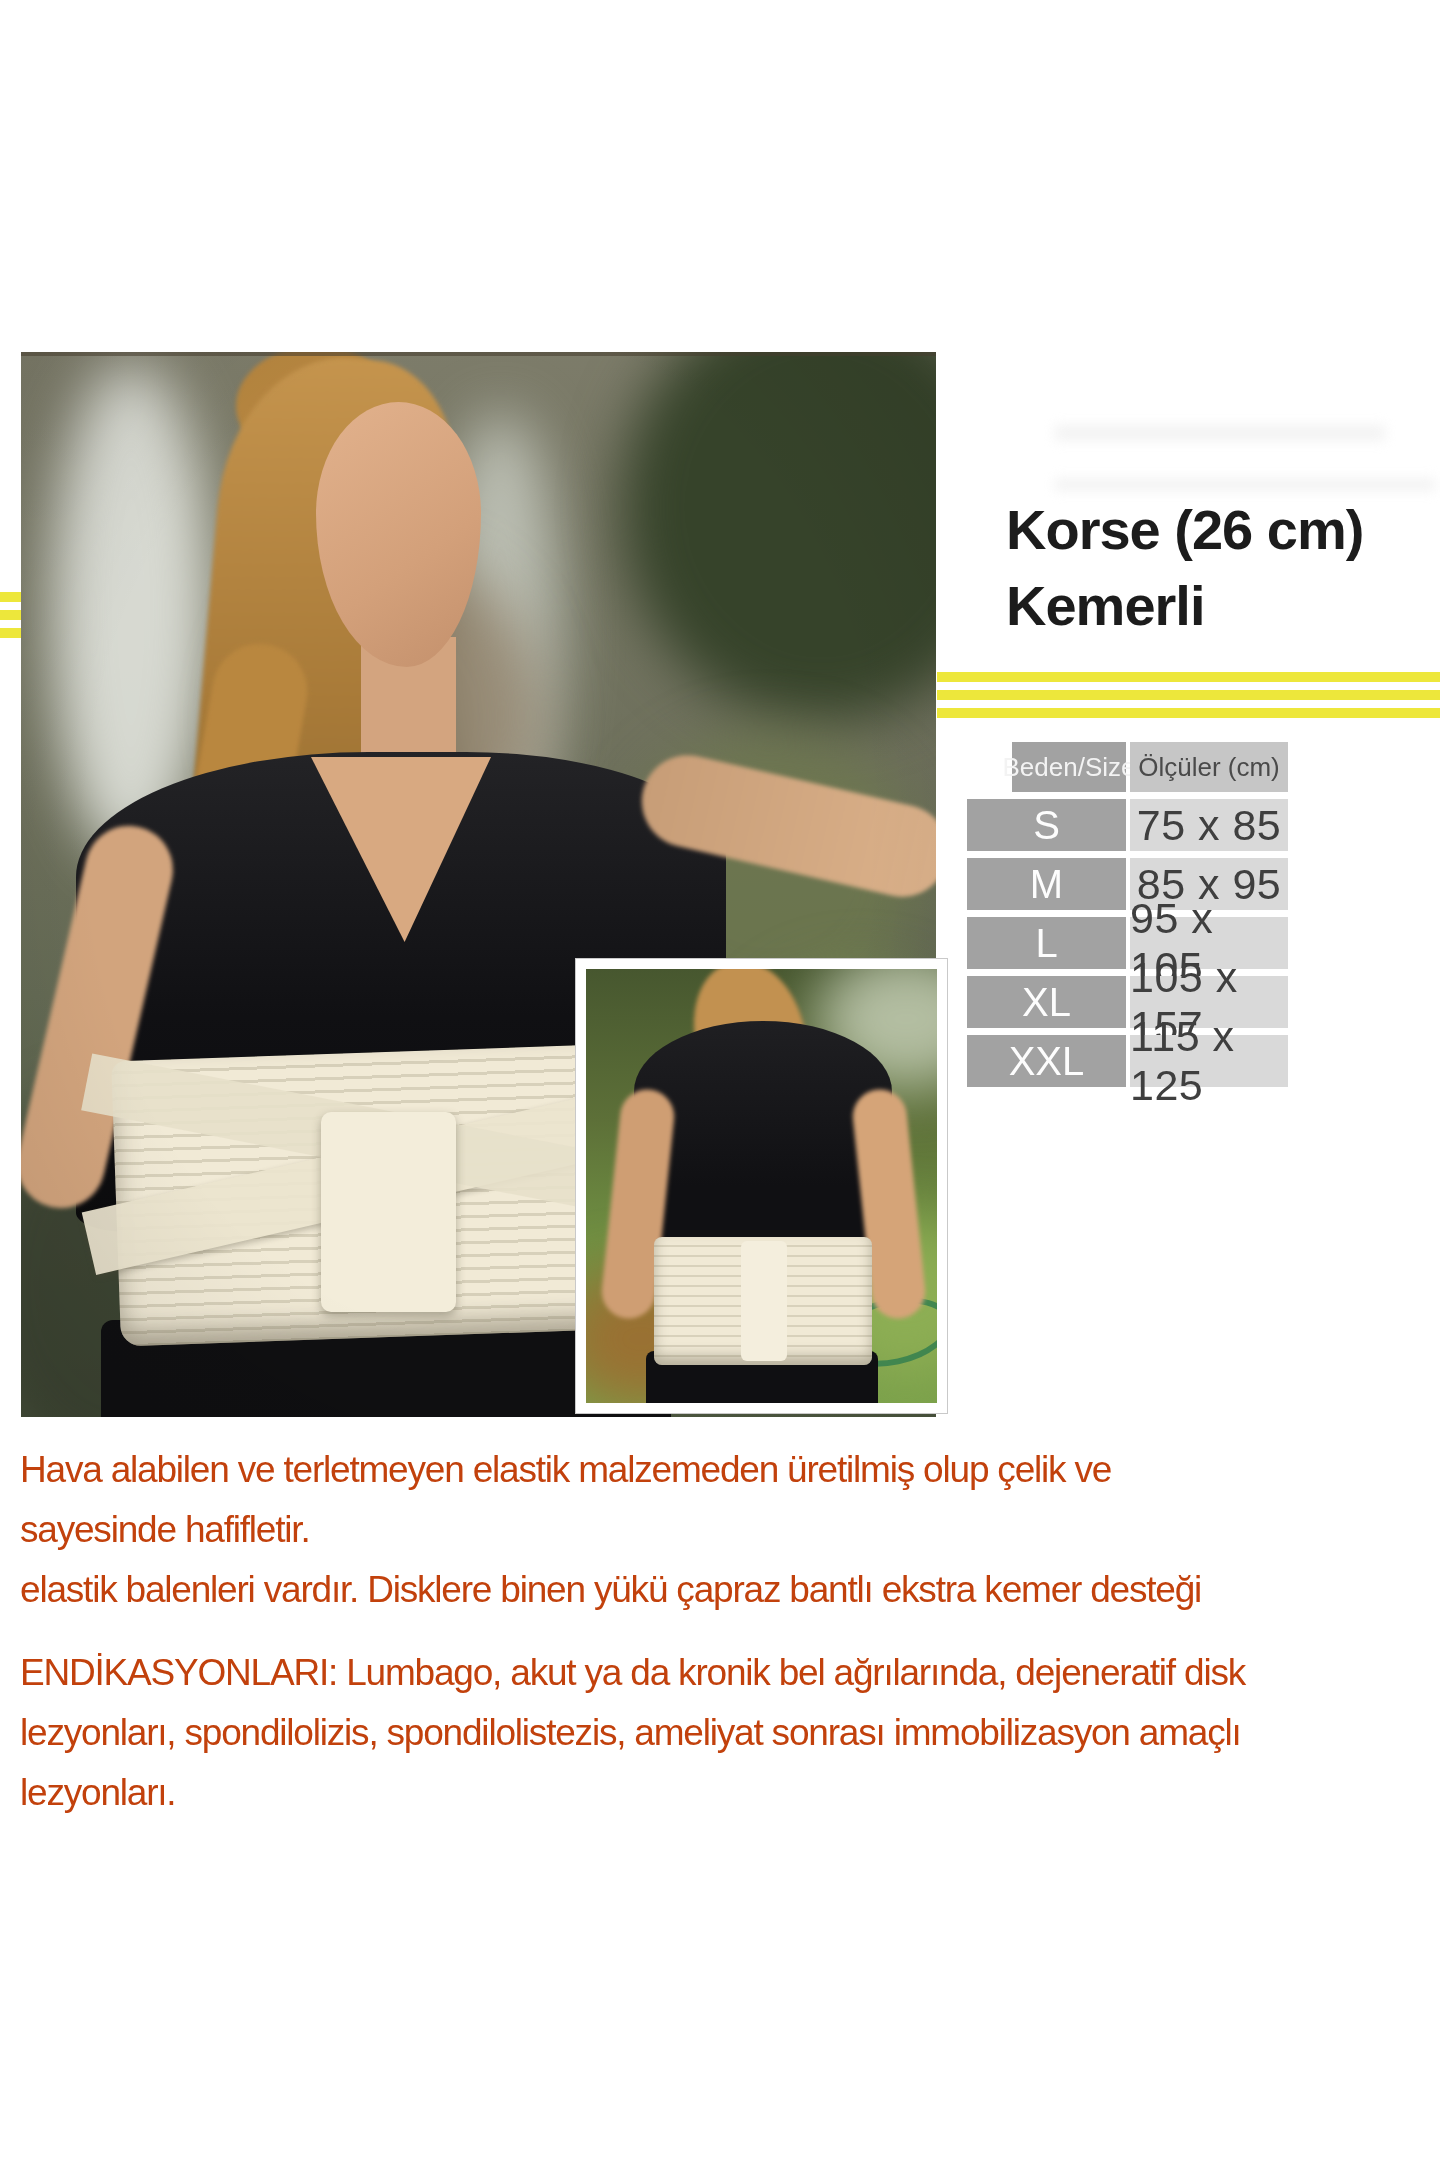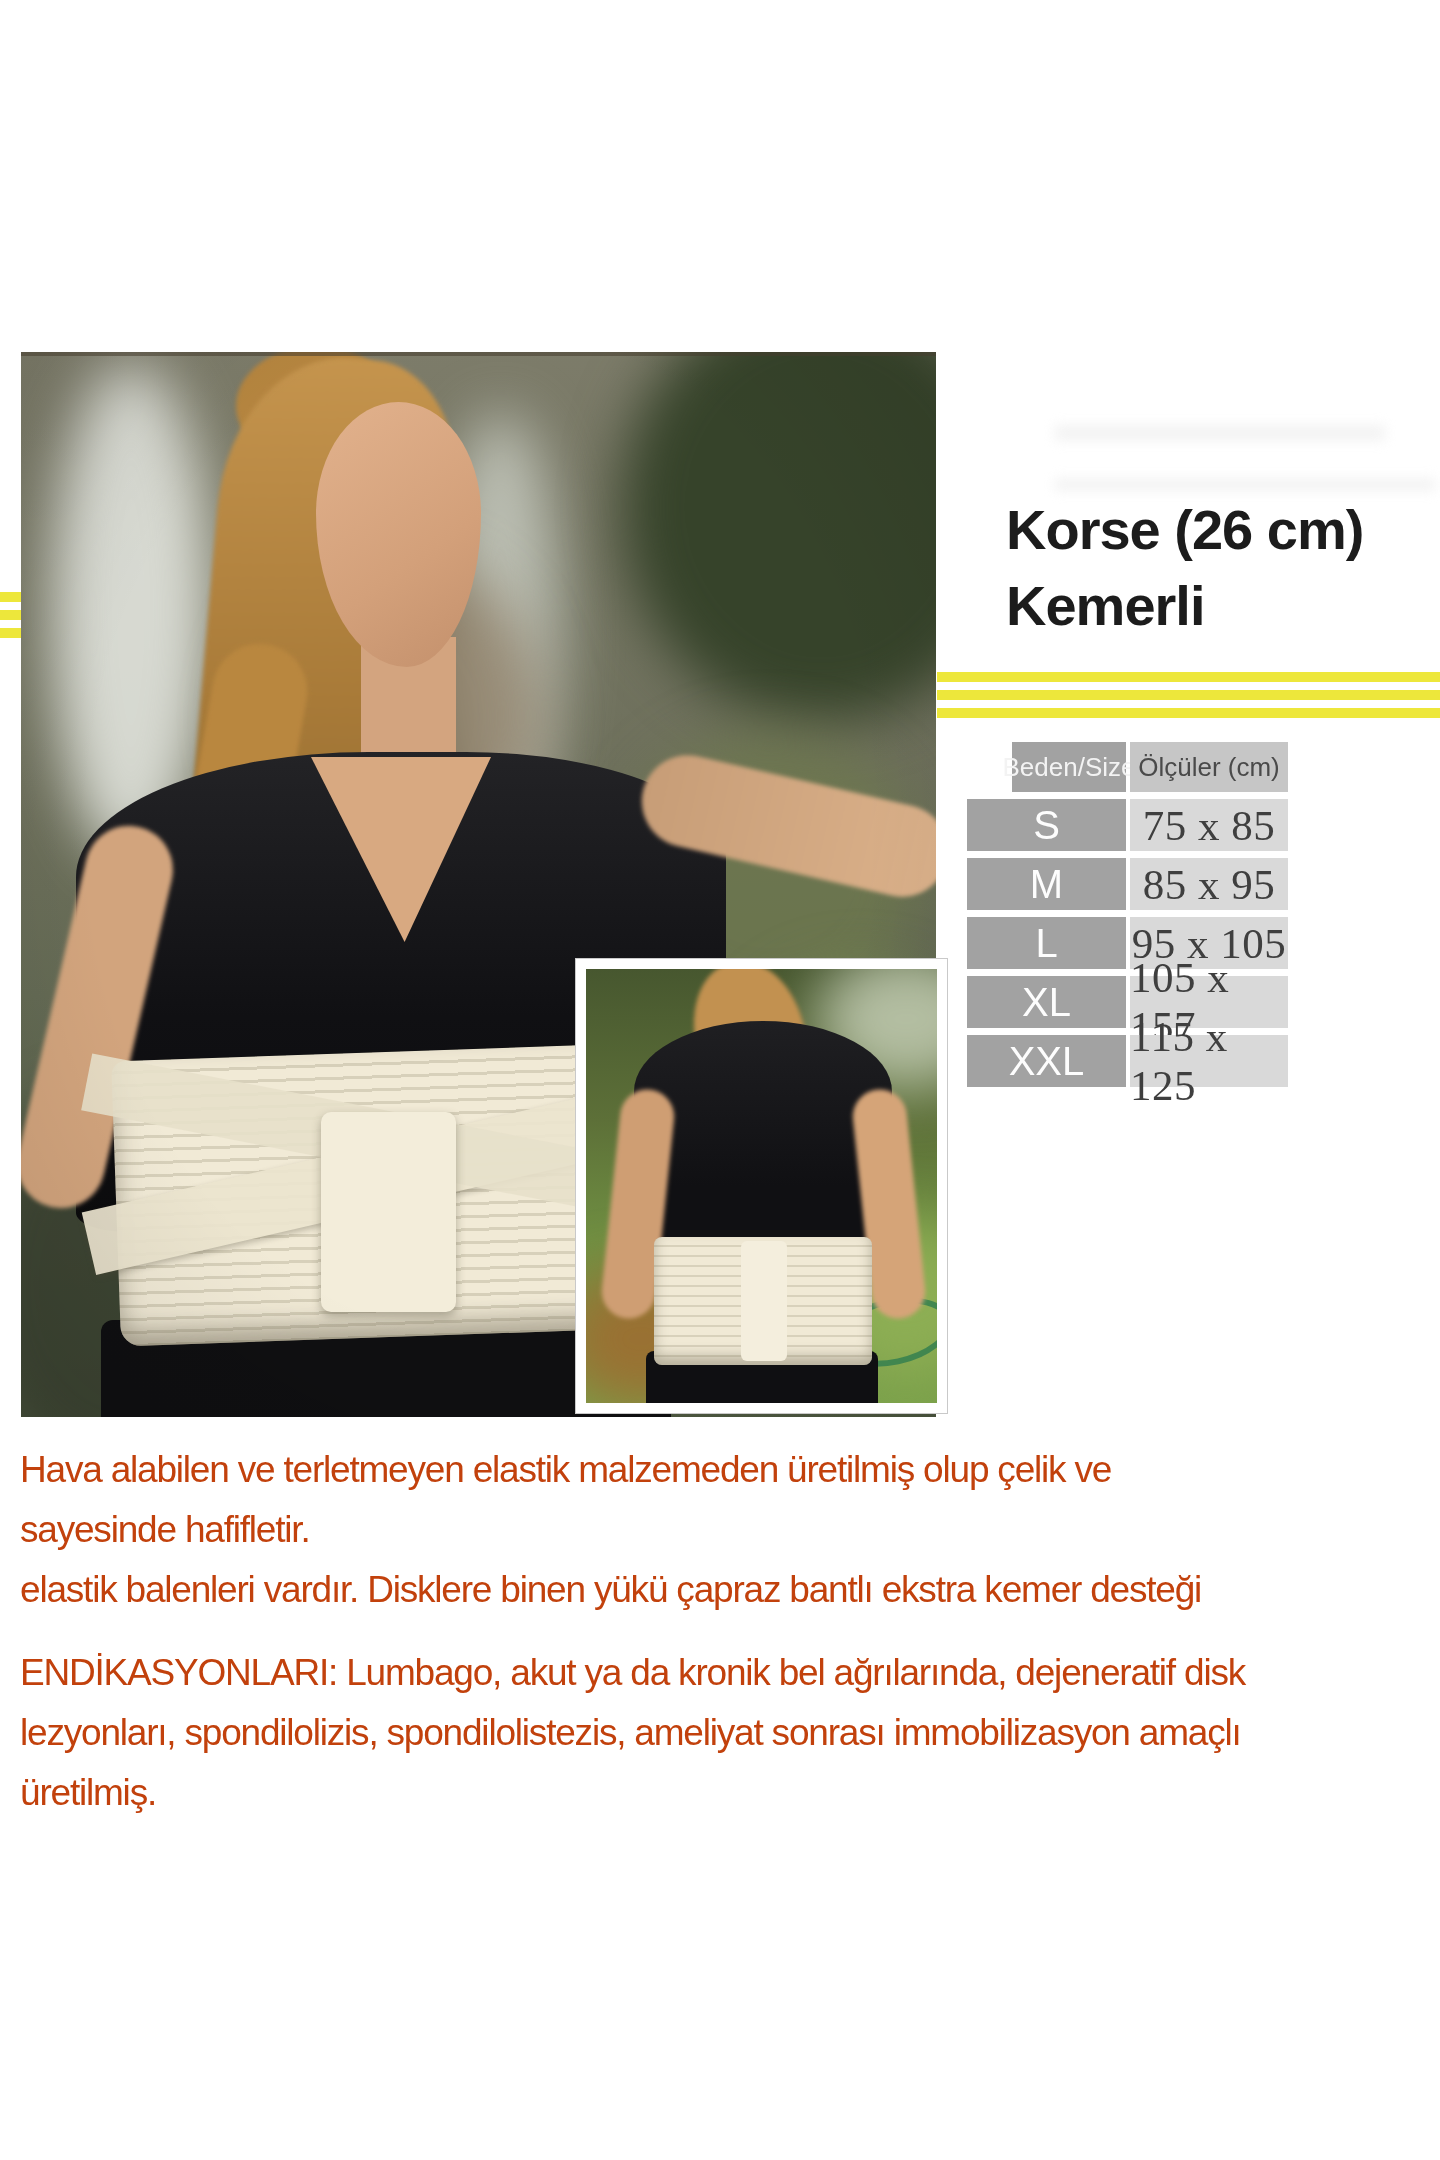--- a/index.html
+++ b/index.html
@@ -101,21 +101,21 @@
   
   .size-table{
     position:absolute;left:967px;top:742px;width:321px;
     display:grid;grid-template-columns:159px 158px;column-gap:4px;
     grid-template-rows:50px 52px 52px 52px 52px 52px;row-gap:7px;
   }
   .cell{display:flex;align-items:center;justify-content:center;}
   .hdr-size{background:#a2a2a2;color:#f3f3f3;font-size:26px;margin-left:45px;}
   .hdr-measure{background:#c6c6c6;color:#4a4a4a;font-size:26px;text-align:right;}
   .cell-size{background:#a2a2a2;color:#fdfdfd;font-size:40px;}
-  .cell-measure{background:#d9d9d9;color:#3f3f3f;font-size:43px;letter-spacing:0.5px;font-family:Liberation Serif, serif;}
+  .cell-measure{background:#d9d9d9;color:#3f3f3f;font-size:43px;letter-spacing:0.5px;}
 
   
   .para{position:absolute;left:20px;color:#c2410c;font-size:37px;line-height:60px;letter-spacing:-1.2px;}
   .para div{white-space:nowrap;}
   .para-desc{top:1440px;}
   .para-ind{top:1643px;}
 </style>
 </head>
 <body>
 
@@ -200,16 +200,16 @@
 
   <div class="para para-desc">
     <div>Hava alabilen ve terletmeyen elastik malzemeden üretilmiş olup çelik ve</div>
     <div>sayesinde hafifletir.</div>
     <div>elastik balenleri vardır. Disklere binen yükü çapraz bantlı ekstra kemer desteği</div>
   </div>
 
   <div class="para para-ind">
     <div>ENDİKASYONLARI: Lumbago, akut ya da kronik bel ağrılarında, dejeneratif disk</div>
     <div>lezyonları, spondilolizis, spondilolistezis, ameliyat sonrası immobilizasyon amaçlı</div>
-    <div>üretilmiş.</div>
+    <div>lezyonları.</div>
   </div>
 
 </div>
 
 </body></html>

